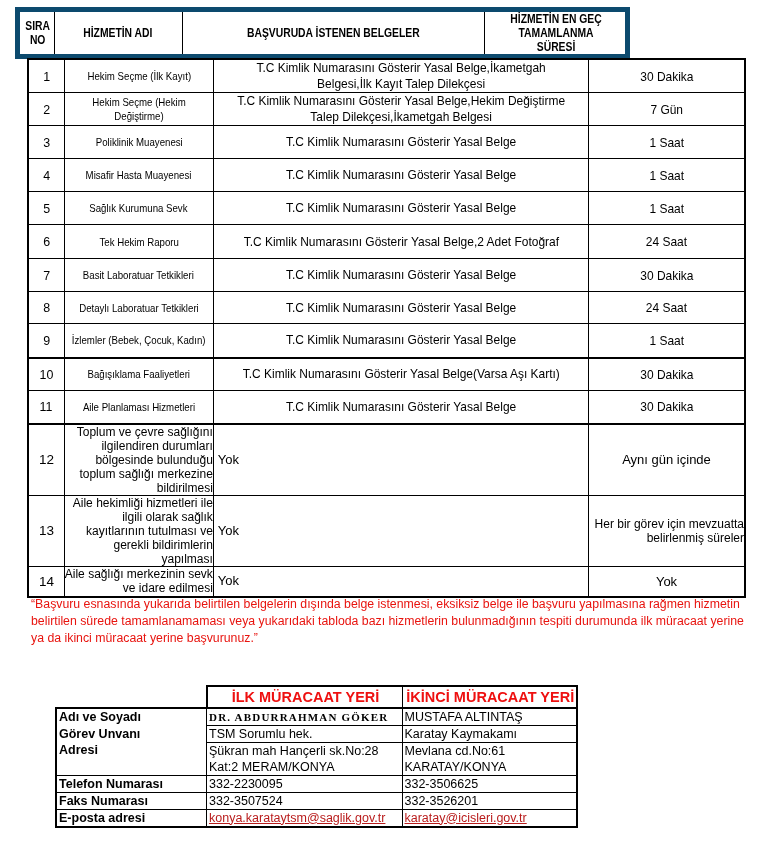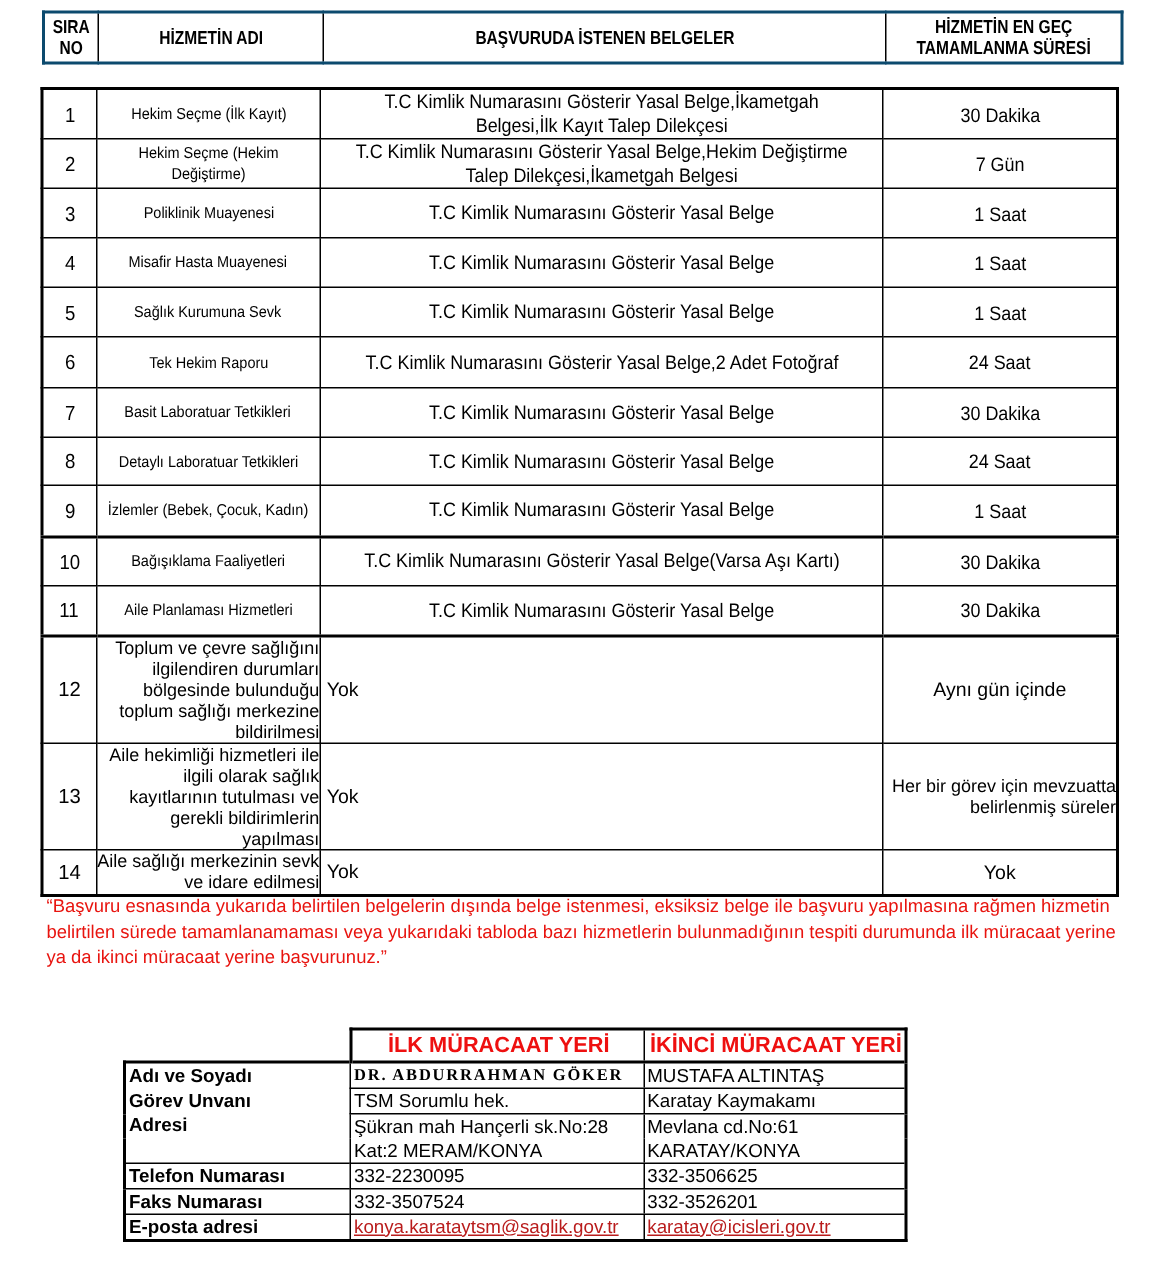--- a/index.html
+++ b/index.html
@@ -2,21 +2,21 @@
 <html><head>
 <meta charset="utf-8">
 <style>
   html, body { margin:0; padding:0; background:#ffffff; }
   body { width:773px; height:847px; position:relative; overflow:hidden;
          font-family:"Liberation Sans", sans-serif; color:#000; }
   table { border-collapse:collapse; position:absolute; }
   td, th { padding:0; text-align:center; vertical-align:middle; }
 
   
-  #hdr { left:28px; top:7px; width:721px; border:2px solid #0c4a6e; }
+  #hdr { left:15px; top:7px; width:615px; border:5px solid #0c4a6e; }
   #hdr th { border:1px solid #000; font-weight:bold; height:32px; line-height:14px;
             font-size:12.5px; transform:scaleX(0.9); }
   #hdr th.c0 { width:35px; } #hdr th.c1 { width:149px; }
   #hdr th.c2 { width:373px; } #hdr th.c3 { width:156px; }
   #hdr th span { display:inline-block; transform:scaleX(0.92); }
 
   
   #main { left:27px; top:58px; width:719px; border:2px solid #000; }
   #main td { border:1px solid #000; }
   #main td.no { width:35px; font-size:13.5px; }
@@ -26,21 +26,21 @@
   #main td.small { font-size:12px; line-height:14px;text-align:right; }
   #main tr.thick td { border-top:2px solid #000; }
   #main td span.cond { display:inline-block; transform:scaleX(0.92); }
   #main td.left { text-align:left; padding-left:4px; }
 
   
   #notice { position:absolute; left:31px; top:596px; width:715px; color:#e8140f;
             font-size:12.3px; line-height:17px; }
 
   
-  #contact { left:82px; top:685px; width:523px; font-size:12.5px; }
+  #contact { left:55px; top:685px; width:523px; font-size:12.5px; }
   #contact td { text-align:left; padding-left:2px; height:16px; line-height:15px; }
   #contact td.lbl { width:147px; font-weight:bold; border-left:2px solid #000; }
   #contact td.v1 { width:192px; border-left:1px solid #000; }
   #contact td.v2 { border-left:1px solid #000; border-right:2px solid #000; }
   #contact tr.top td.blank { border:none; }
   #contact tr.top td.h { color:#ee1010; font-weight:bold; text-align:center; font-size:14.5px;
                          border:2px solid #000; border-bottom:1px solid #000; height:20px; }
   #contact tr.top td.h.v1 { border-right:1px solid #000; }
   #contact tr.top td.h.v2 { border-left:1px solid #000; }
   #contact tr.r1 td { border-top:2px solid #000; }

